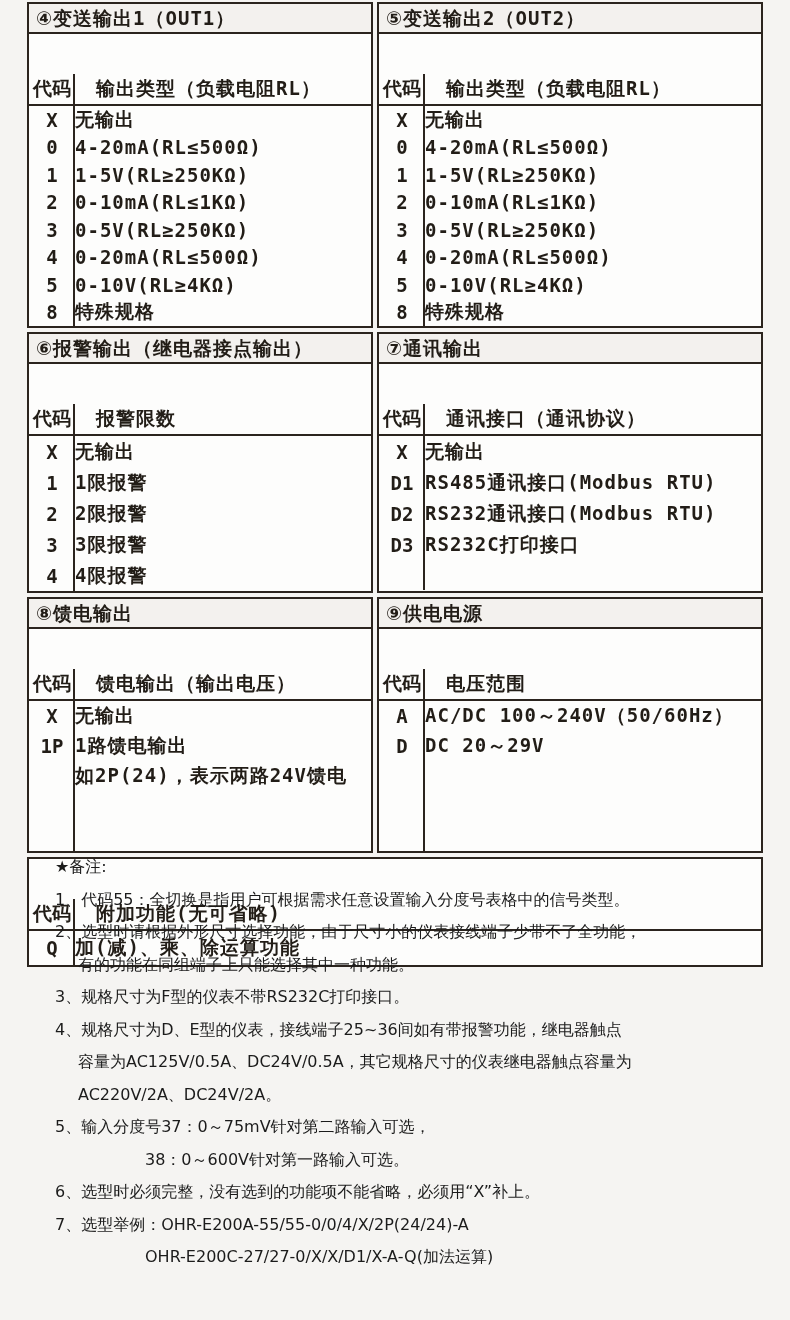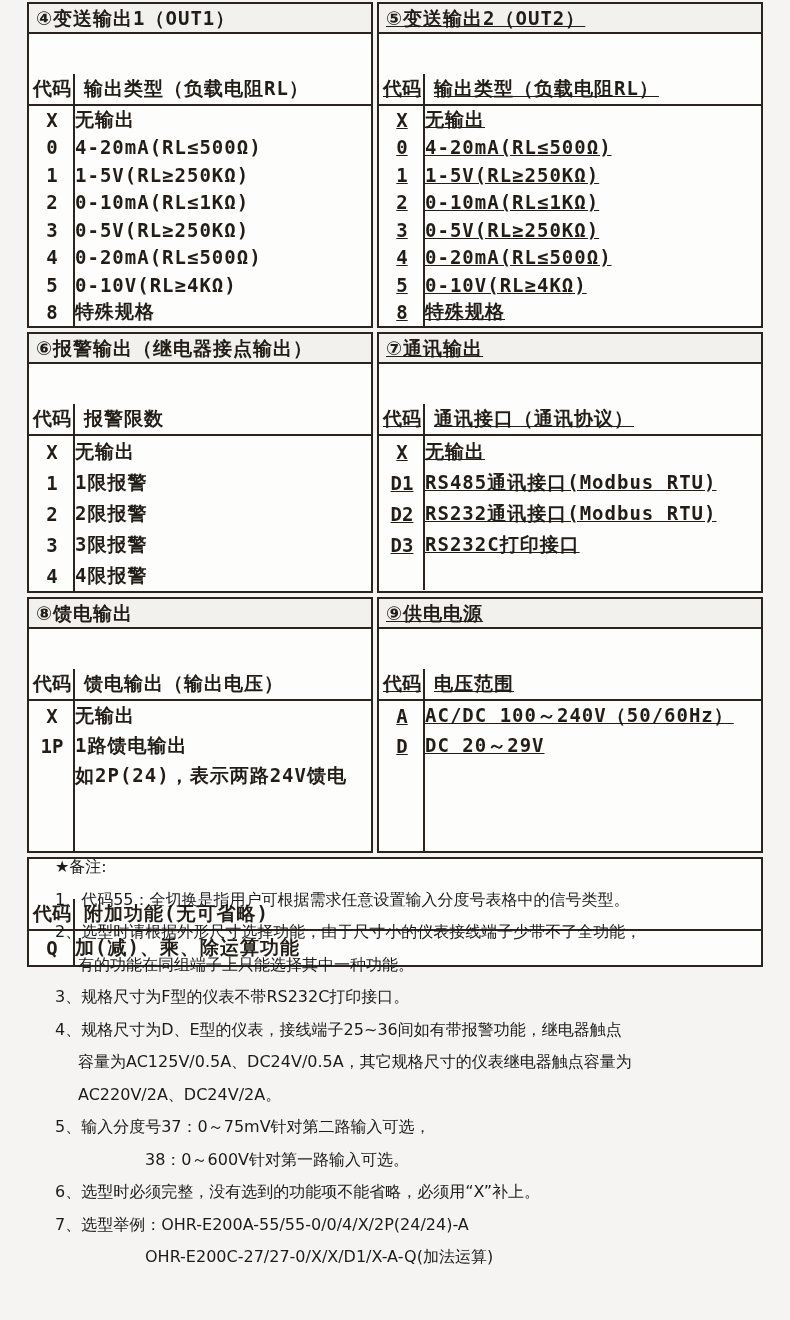--- a/index.html
+++ b/index.html
@@ -15,21 +15,21 @@
     position:absolute;left:27px;top:2px;width:736px;
     display:flex;flex-direction:column;gap:4px;
   }
   .pair{display:flex;gap:4px;}
   .sec{
     background:#fdfdfc;
     border:2px solid #2b241e;
     box-sizing:border-box;
   }
   .sec.left{width:346px;flex:none;}
-  .sec.right{flex:1;text-decoration:underline;}
+  .sec.right{flex:1;}
   .sec.full{width:100%;}
   .sec-title{
     height:28px;line-height:28px;
     padding-left:7px;
     font-weight:bold;font-size:19px;letter-spacing:1px;
     background:#f3f1ee;
     border-bottom:2px solid #2b241e;
     white-space:nowrap;overflow:hidden;
   }
   .sec-inner{position:relative;margin-top:40px;}
@@ -38,21 +38,21 @@
     background:#2b241e;
   }
   .hdr{
     display:flex;align-items:center;
     height:30px;
     border-bottom:2px solid #2b241e;
     font-weight:bold;font-size:19px;
     white-space:nowrap;overflow:hidden;
   }
   .code-h{width:46px;flex:none;text-align:center;letter-spacing:0;}
-  .desc-h{padding-left:9px;letter-spacing:1px;}
+  .desc-h{padding-left:21px;letter-spacing:1px;}
   .tbody{font-weight:bold;font-size:19px;}
   .trow{display:flex;align-items:center;white-space:nowrap;overflow:hidden;}
   .code-c{width:46px;flex:none;text-align:center;}
   .desc-c{letter-spacing:1px;}
   .s1 .trow{height:27.5px;}
   .s1 .tbody{min-height:220px;}
   .s2 .trow{height:31px;}
   .s2 .tbody{min-height:154px;}
   .s3 .trow{height:30px;}
   .s3 .tbody{min-height:150px;}

